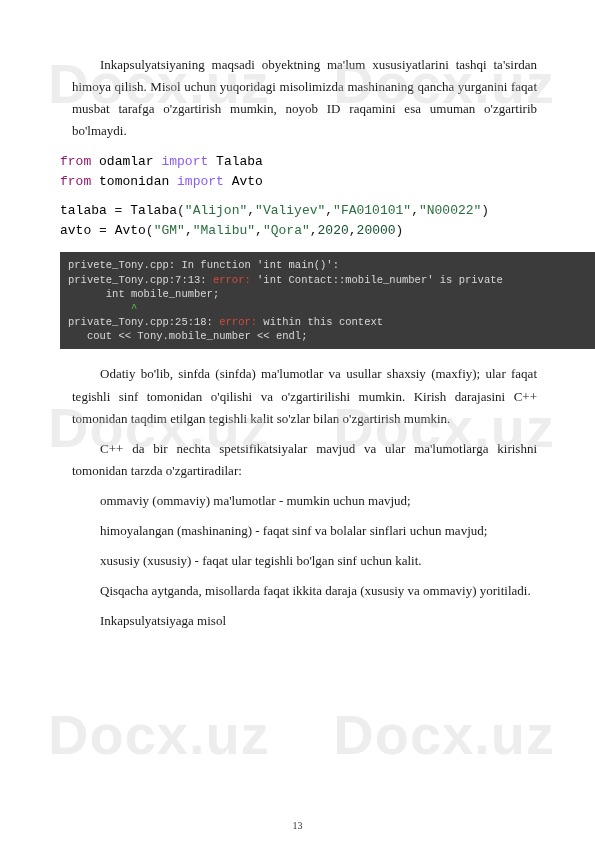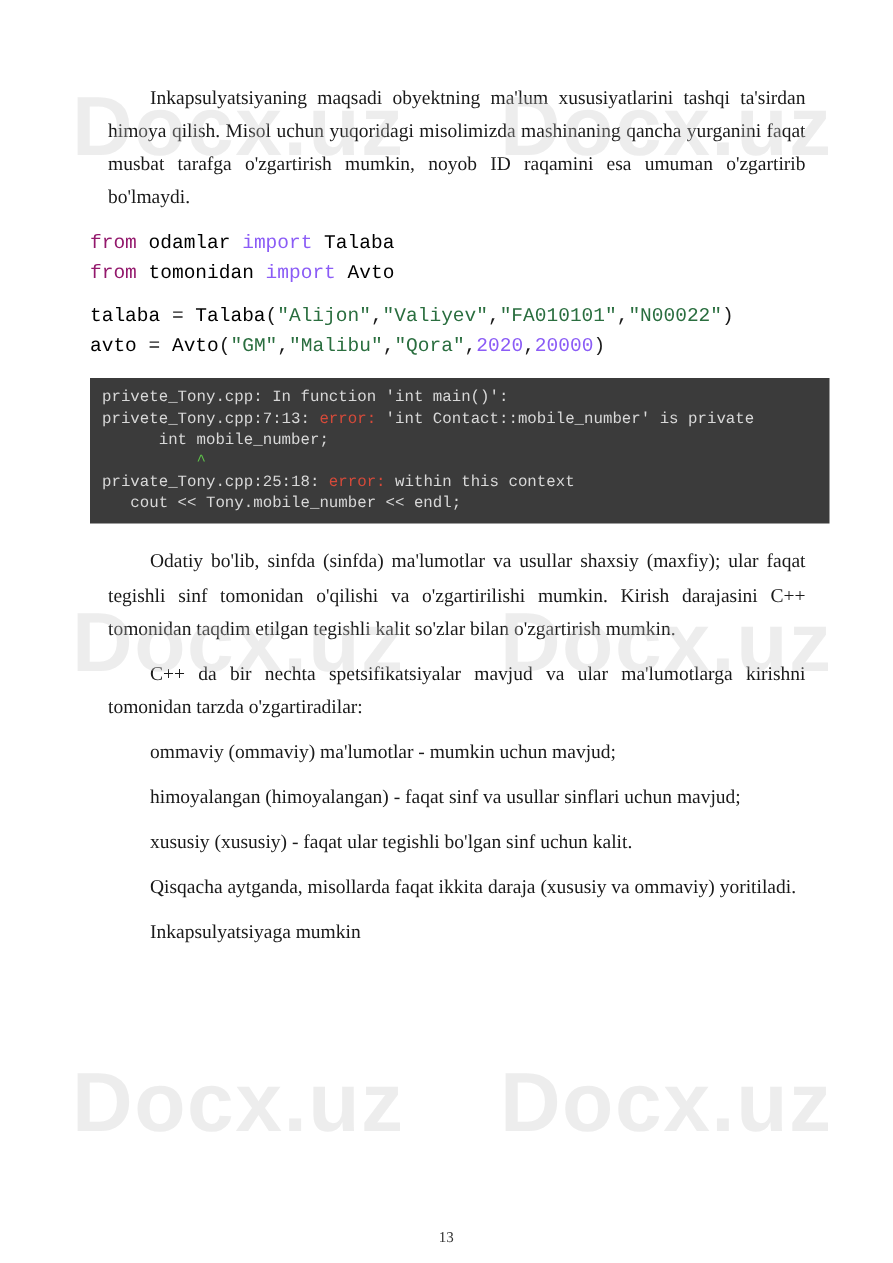--- a/index.html
+++ b/index.html
@@ -40,33 +40,33 @@
   .code-block {
     font-family: Consolas, "Courier New", monospace;
     font-size: 13px;
     line-height: 1.5;
     margin: 10px 0 10px -12px;
     white-space: pre;
   }
   .kw-from { color: #93186c; }
   .kw-import { color: #8b5cf6; }
   .str { color: #2a6e3f; }
-  .num { color: #8b5cf6; }
+  .num { color: #14532d; }
   .ident { color: #000; }
 
   .terminal {
     background: #3b3b3b;
     color: #d8d8d8;
     font-family: "Courier New", monospace;
     font-size: 10.5px;
     line-height: 1.35;
     padding: 6px 8px;
     margin: 12px 0 14px -12px;
     white-space: pre;
-    width: 493px;
+    width: 536px;
   }
   .terminal .err { color: #d54a3a; }
   .terminal .caret { color: #5ec24a; }
 
   .pagenum {
     position: absolute;
     bottom: 8px;
     left: 0;
     width: 100%;
     text-align: center;
@@ -98,21 +98,21 @@
 <span class="caret">          ^</span>
 <span>private_Tony.cpp:25:18: </span><span class="err">error:</span><span> within this context</span>
 <span>   cout &lt;&lt; Tony.mobile_number &lt;&lt; endl;</span></div>
 
 <p class="para">Odatiy bo'lib, sinfda (sinfda) ma'lumotlar va usullar shaxsiy (maxfiy); ular faqat tegishli sinf tomonidan o'qilishi va o'zgartirilishi mumkin. Kirish darajasini C++ tomonidan taqdim etilgan tegishli kalit so'zlar bilan o'zgartirish mumkin.</p>
 
 <p class="para">C++ da bir nechta spetsifikatsiyalar mavjud va ular ma'lumotlarga kirishni tomonidan tarzda o'zgartiradilar:</p>
 
 <p class="para">ommaviy (ommaviy) ma'lumotlar - mumkin uchun mavjud;</p>
 
-<p class="para">himoyalangan (himoyalangan) - faqat sinf va usullar sinflari uchun mavjud;</p>
+<p class="para">himoyalangan (mashinaning) - faqat sinf va bolalar sinflari uchun mavjud;</p>
 
 <p class="para">xususiy (xususiy) - faqat ular tegishli bo'lgan sinf uchun kalit.</p>
 
 <p class="para">Qisqacha aytganda, misollarda faqat ikkita daraja (xususiy va ommaviy) yoritiladi.</p>
 
-<p class="para">Inkapsulyatsiyaga mumkin</p>
+<p class="para">Inkapsulyatsiyaga misol</p>
 
 <div class="pagenum">13</div>
 
 </body></html>

